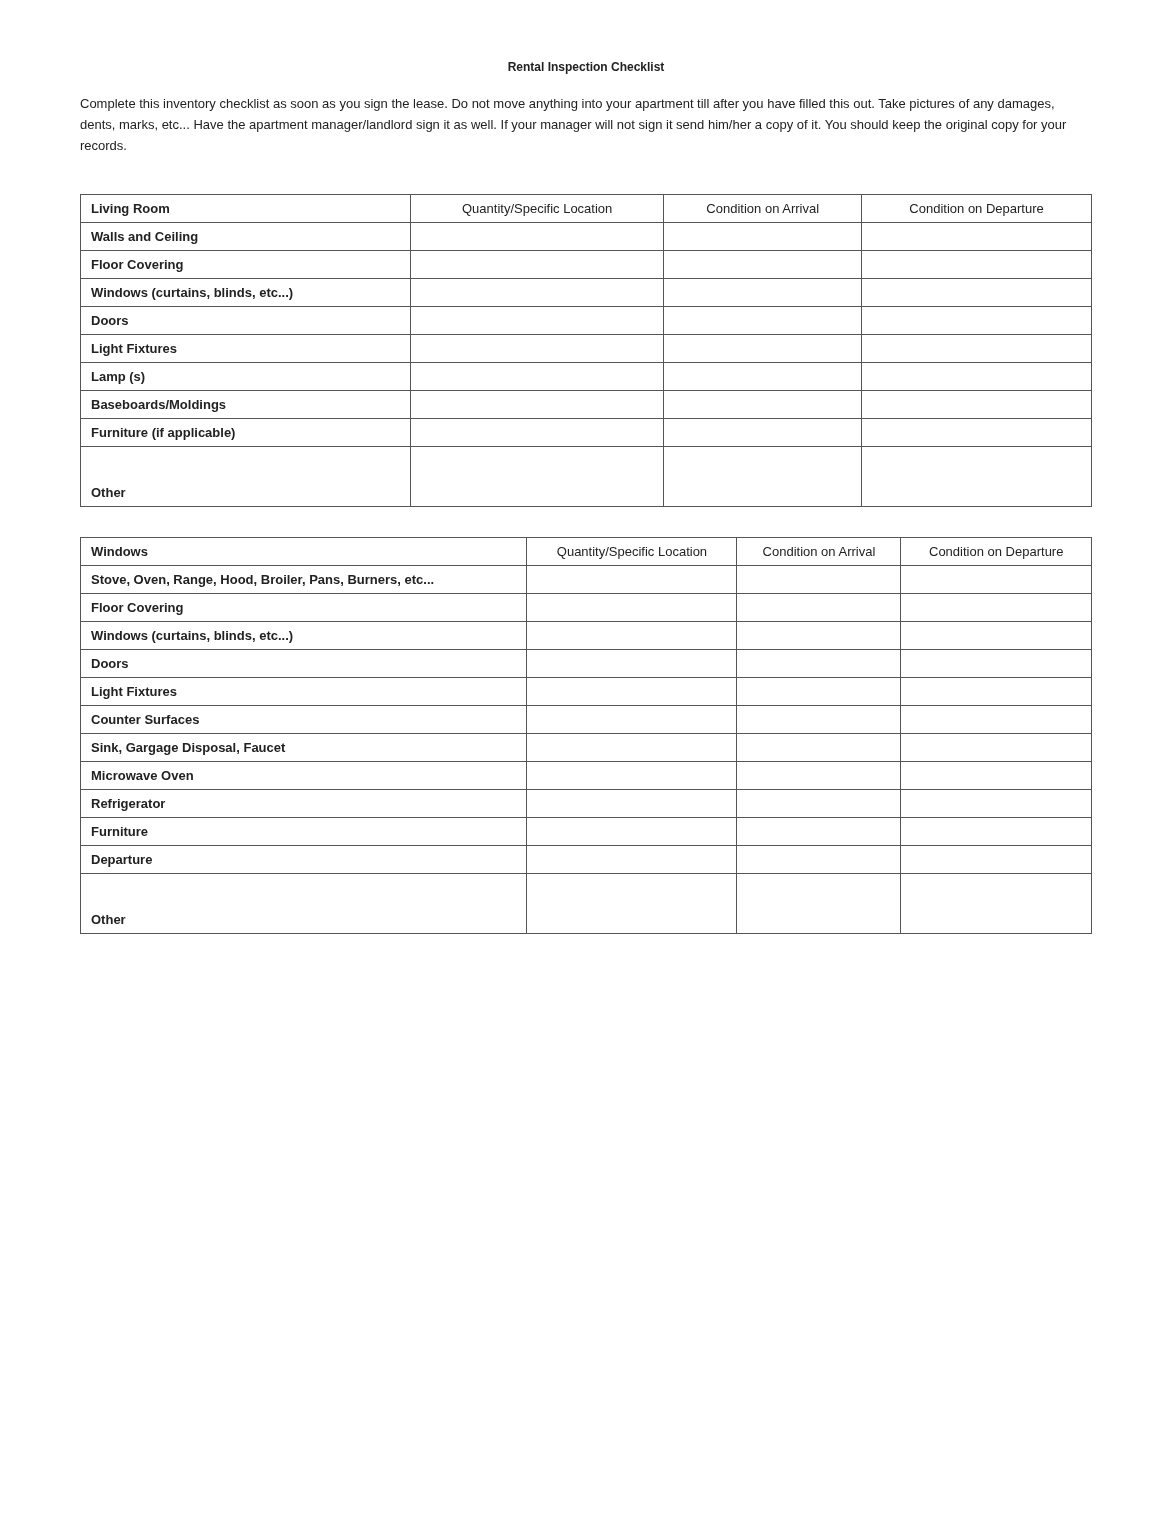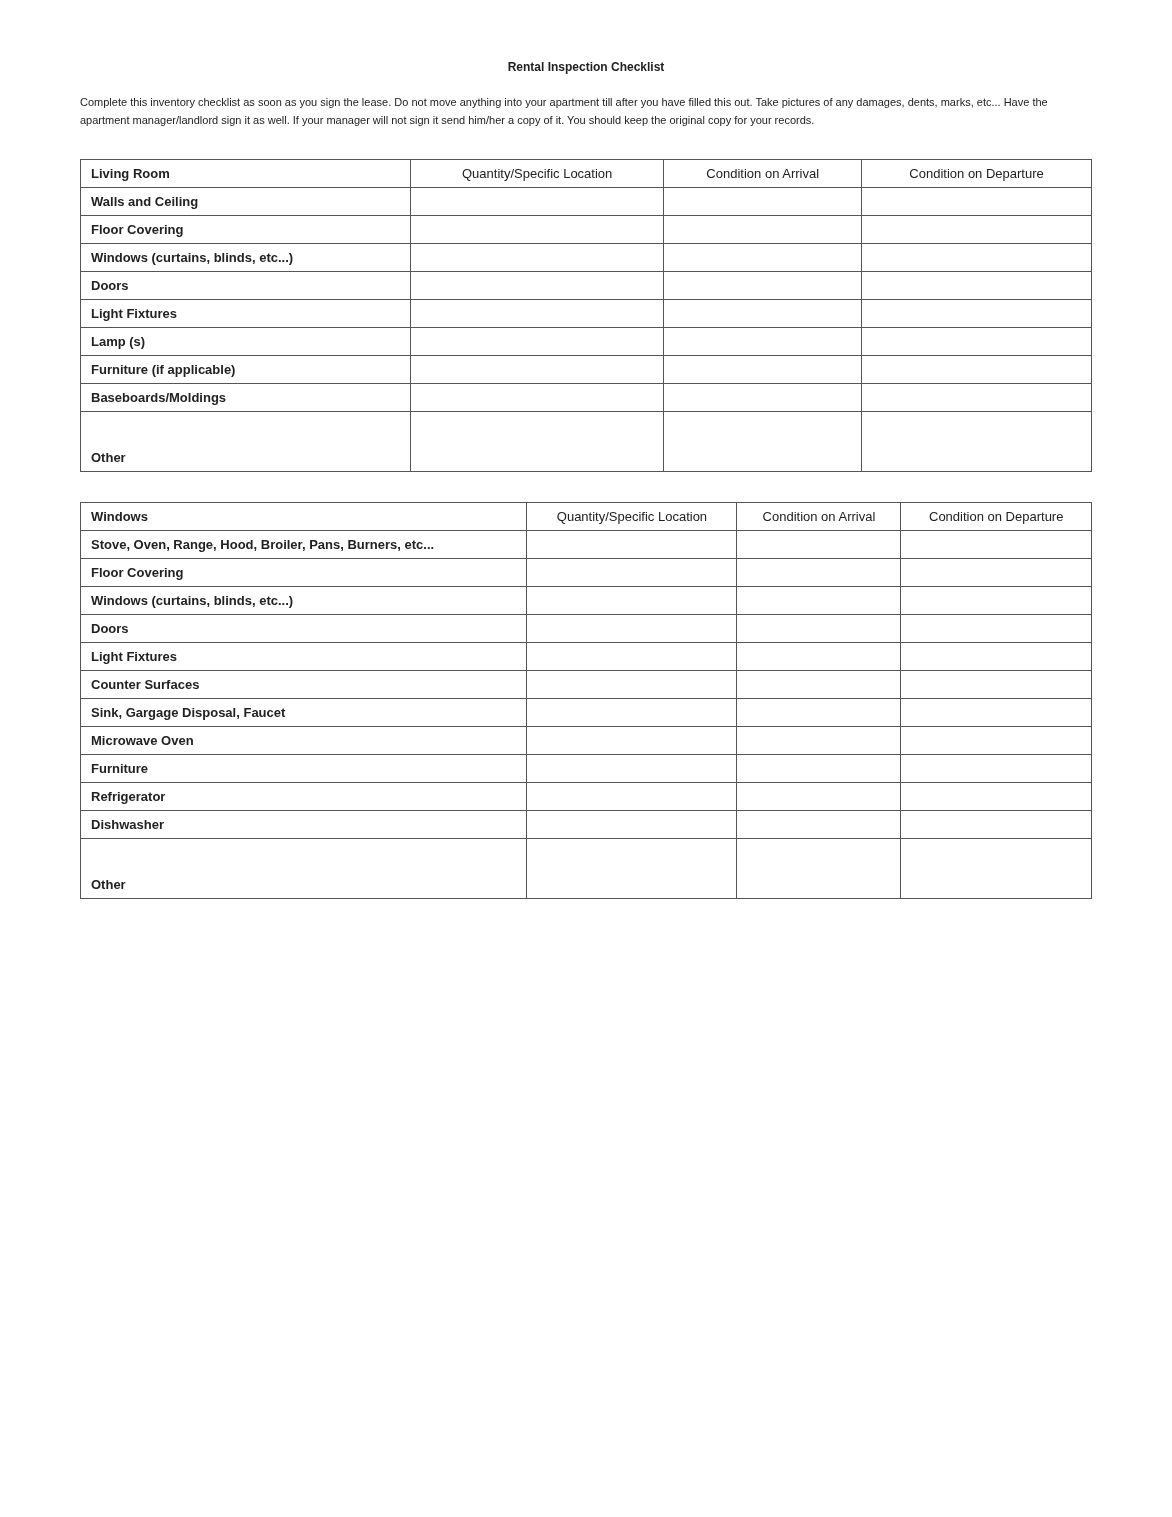--- a/index.html
+++ b/index.html
@@ -19,23 +19,23 @@
     }
 
     .page-title {
       text-align: center;
       font-size: 12px;
       font-weight: bold;
       margin-bottom: 20px;
     }
 
     .intro-text {
-      font-size: 11px;
+      font-size: 13px;
       line-height: 1.6;
-      margin-bottom: 30px;
+      margin-bottom: 38px;
     }
 
     .section {
       margin-bottom: 30px;
     }
 
     table {
       width: 100%;
       border-collapse: collapse;
       font-size: 13px;
@@ -121,27 +121,27 @@
       <td></td>
       <td></td>
     </tr>
         <tr>
       <td class="item-cell">Lamp (s)</td>
       <td></td>
       <td></td>
       <td></td>
     </tr>
         <tr>
+      <td class="item-cell">Baseboards/Moldings</td>
+      <td></td>
+      <td></td>
+      <td></td>
+    </tr>
+        <tr>
       <td class="item-cell">Furniture (if applicable)</td>
-      <td></td>
-      <td></td>
-      <td></td>
-    </tr>
-        <tr>
-      <td class="item-cell">Baseboards/Moldings</td>
       <td></td>
       <td></td>
       <td></td>
     </tr>
         <tr class="other-row">
       <td class="item-cell">Other</td>
       <td></td>
       <td></td>
       <td></td>
     </tr>
@@ -202,33 +202,33 @@
       <td></td>
       <td></td>
     </tr>
         <tr>
       <td class="item-cell">Microwave Oven</td>
       <td></td>
       <td></td>
       <td></td>
     </tr>
         <tr>
+      <td class="item-cell">Refrigerator</td>
+      <td></td>
+      <td></td>
+      <td></td>
+    </tr>
+        <tr>
       <td class="item-cell">Furniture</td>
       <td></td>
       <td></td>
       <td></td>
     </tr>
         <tr>
-      <td class="item-cell">Refrigerator</td>
-      <td></td>
-      <td></td>
-      <td></td>
-    </tr>
-        <tr>
-      <td class="item-cell">Dishwasher</td>
+      <td class="item-cell">Departure</td>
       <td></td>
       <td></td>
       <td></td>
     </tr>
         <tr class="other-row">
       <td class="item-cell">Other</td>
       <td></td>
       <td></td>
       <td></td>
     </tr>

